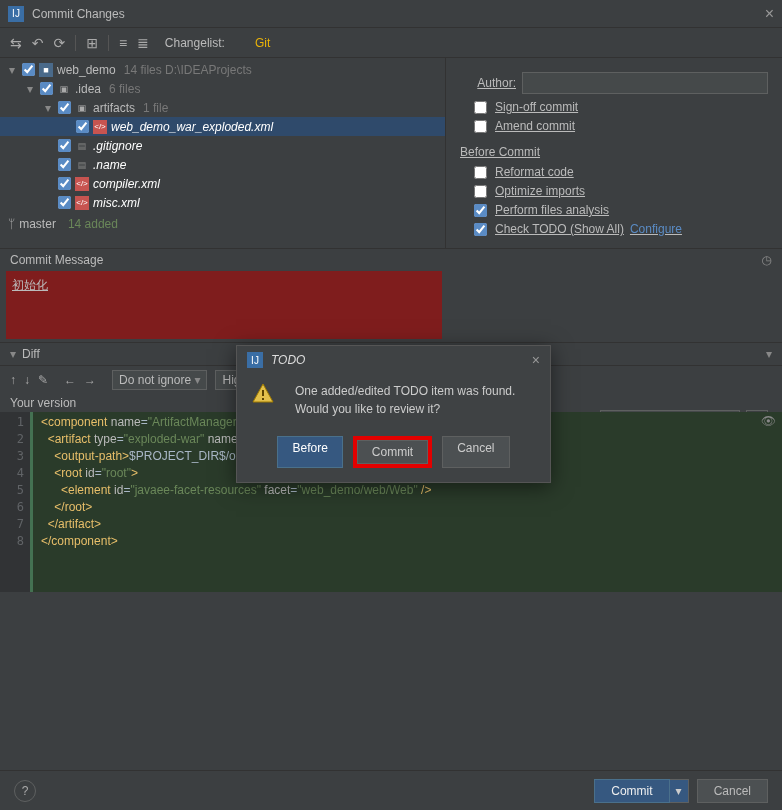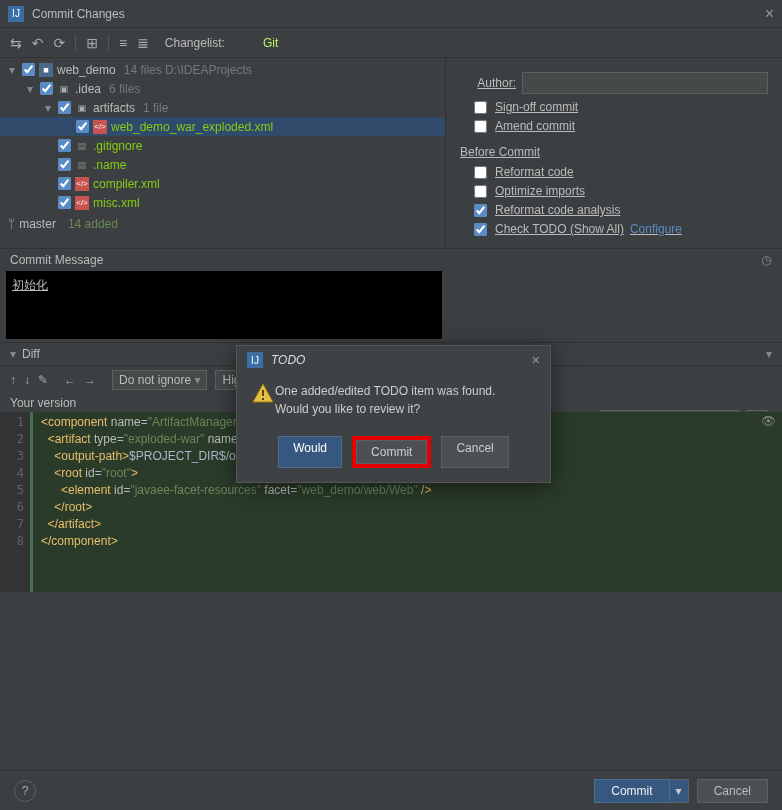--- a/index.html
+++ b/index.html
@@ -8,55 +8,55 @@
 .titlebar .logo { width:16px; height:16px; background:#3a6ea5; margin-right:8px; font-size:10px; color:#fff; display:flex; align-items:center; justify-content:center; }
 .titlebar .title { color:#bbb; }
 .titlebar .close { margin-left:auto; color:#999; font-size:16px; cursor:pointer; }
 .toolbar { height:30px; display:flex; align-items:center; padding:0 10px; gap:10px; border-bottom:1px solid #323232; }
 .toolbar .ico { color:#aaa; cursor:pointer; font-size:14px; }
 .toolbar .sep { width:1px; height:16px; background:#555; }
 .toolbar .lbl { color:#bbb; margin-left:6px;text-align:right; }
 .toolbar select, .clist { background:#45494a; color:#bbb; border:1px solid #5e6060; padding:2px 20px 2px 8px; height:22px; }
 .clist { width:150px; position:relative; }
 .clist::after { content:"▾"; position:absolute; right:6px; color:#888; }
-.toolbar .git { margin-left:28px; color:#bef264; }
+.toolbar .git { margin-left:20px; color:#eab308; }
 
 .main { display:flex; height:190px; }
 .leftpane { width:446px; border-right:1px solid #323232; overflow:hidden; }
 .tree { padding:2px 0; }
 .trow { display:flex; align-items:center; height:19px; color:#bbb; }
 .trow.selected { background:#2f4a6b; }
 .trow .arrow { width:12px; color:#888; text-align:center; cursor:pointer; }
 .trow .cb { width:13px; height:13px; margin:0 4px; accent-color:#5a8bc4; }
 .trow .ficon { width:14px; height:14px; margin-right:4px; display:inline-flex; align-items:center; justify-content:center; font-size:9px; }
 .ficon.folder { background:#4a6a8a; color:#fff; }
 .ficon.dir { color:#aaa; }
 .ficon.xml { background:#c75450; color:#fff; font-size:8px; }
 .ficon.txt { color:#888; }
 .trow .name { color:#bbb; }
-.trow .name.green { color:#84cc16; }
+.trow .name.green { color:#ffffff;font-style:italic; }
 .trow .hint { color:#787878; margin-left:8px; }
 .branchbar { display:flex; align-items:center; padding:2px 8px; height:20px; }
 .branchbar .bicon { color:#aaa; margin-right:4px; }
 .branchbar .bname { color:#bbb; }
 .branchbar .added { color:#6a8759; margin-left:12px; }
 
 .rightpane { flex:1; padding:8px 14px; overflow:hidden;text-decoration:underline; }
 .formrow { display:flex; align-items:center; margin:6px 0; }
 .formrow label { width:56px; text-align:right; color:#bbb; margin-right:6px; }
 .formrow input[type=text] { flex:1; background:#45494a; border:1px solid #5e6060; height:22px; color:#bbb; padding:0 4px; }
 .chkrow { display:flex; align-items:center; margin:5px 0 5px 14px; }
 .chkrow input { margin-right:8px; accent-color:#5a8bc4; }
 .chkrow .link { color:#5a8bc4; margin-left:6px; }
 .section { color:#bbb; margin:12px 0 6px 0; }
 
 .commitmsg { border-top:1px solid #323232; }
 .commitmsg .hdr { display:flex; align-items:center; padding:4px 10px; color:#bbb; }
 .commitmsg .hdr .clock { margin-left:auto; color:#888; }
-.commitmsg textarea { width:436px; height:68px; background:#000000; color:#bbb; border:none; padding:6px; resize:none; margin-left:6px; font-family:inherit;text-decoration:underline; }
+.commitmsg textarea { width:436px; height:68px; background:#7f1d1d; color:#bbb; border:none; padding:6px; resize:none; margin-left:6px; font-family:inherit;text-decoration:underline; }
 
 .diffhdr { display:flex; align-items:center; padding:4px 10px; border-top:1px solid #323232; }
 .diffhdr .arrow { color:#888; margin-right:6px; cursor:pointer; }
 .difftool { display:flex; align-items:center; padding:4px 10px; gap:8px; border-top:1px solid #323232; }
 .difftool .ico { color:#aaa; cursor:pointer; }
 .difftool .sel { background:#45494a; border:1px solid #5e6060; padding:2px 6px; color:#bbb; cursor:pointer; }
 .difftool .sel::after { content:" ▾"; color:#888; }
 .difftool .lock { background:#5a5d5e; padding:2px 5px; }
 
 .versionlbl { padding:2px 10px; color:#bbb; background:#3c3f41; }
@@ -80,21 +80,21 @@
 .footer .btn { padding:4px 16px; border:1px solid #5e6060; background:#4c5052; color:#bbb; margin-left:8px; cursor:pointer; }
 .footer .btn.primary { background:#365880; border-color:#4a708b; color:#eee; }
 .footer .split { padding:4px 6px; border:1px solid #5e6060; border-left:none; background:#365880; cursor:pointer; color:#ccc; }
 .footer .spacer { flex:1; }
 
 .modal { position:absolute; left:236px; top:345px; width:315px; background:#3f4244; border:1px solid #555; box-shadow:0 4px 20px rgba(0,0,0,.5); }
 .modal .mhdr { display:flex; align-items:center; padding:6px 10px; }
 .modal .mhdr .logo { width:16px; height:16px; background:#3a6ea5; margin-right:8px; font-size:10px; color:#fff; display:flex; align-items:center; justify-content:center; }
 .modal .mhdr .mtitle { color:#ddd;font-style:italic; }
 .modal .mhdr .x { margin-left:auto; color:#999; cursor:pointer; font-size:14px; }
-.modal .mbody { display:flex; padding:8px 14px; gap:0; }
+.modal .mbody { display:flex; padding:8px 14px; gap:20px; }
 .modal .warnico { width:24px; height:24px; }
 .modal .warnico svg { width:24px; height:24px; }
 .modal .mtxt { color:#ccc; line-height:1.5; }
 .modal .mbtns { display:flex; justify-content:center; gap:10px; padding:10px 0 14px; }
 .modal .mbtn { padding:4px 14px; border:1px solid #5e6060; background:#4c5052; color:#ccc; cursor:pointer; }
 .modal .mbtn.primary { background:#365880; border-color:#4a708b; color:#fff; }
 .modal .redbox { border:4px solid #e30000; padding:0; }
 .modal .redbox .mbtn { margin:0; }
 </style>
 </head>
@@ -193,21 +193,21 @@
     <div class="chkrow">
         <input type="checkbox" style="">
         <span>Reformat code</span>
       </div>
     <div class="chkrow">
         <input type="checkbox" style="">
         <span>Optimize imports</span>
       </div>
     <div class="chkrow">
         <input type="checkbox" checked="" style="">
-        <span>Reformat code analysis</span>
+        <span>Perform files analysis</span>
       </div>
     <div class="chkrow">
         <input type="checkbox" checked="" style="">
         <span>Check TODO (Show All)</span>
         <span class="link">Configure</span>
       </div>
 
   </div>
 </div>
 
@@ -290,19 +290,19 @@
           <rect x="11" y="8" width="2" height="6" fill="#5c4400"></rect>
           <rect x="11" y="16" width="2" height="2" fill="#5c4400"></rect>
         </svg>
     </div>
     <div class="mtxt">
       <div>One added/edited TODO item was found.</div>
       <div>Would you like to review it?</div>
     </div>
   </div>
   <div class="mbtns">
-    <div class="mbtn primary">Would</div>
+    <div class="mbtn primary">Before</div>
     <div class="redbox">
       <div class="mbtn">Commit</div>
     </div>
     <div class="mbtn">Cancel</div>
   </div>
 </div>
 
 </body></html>

